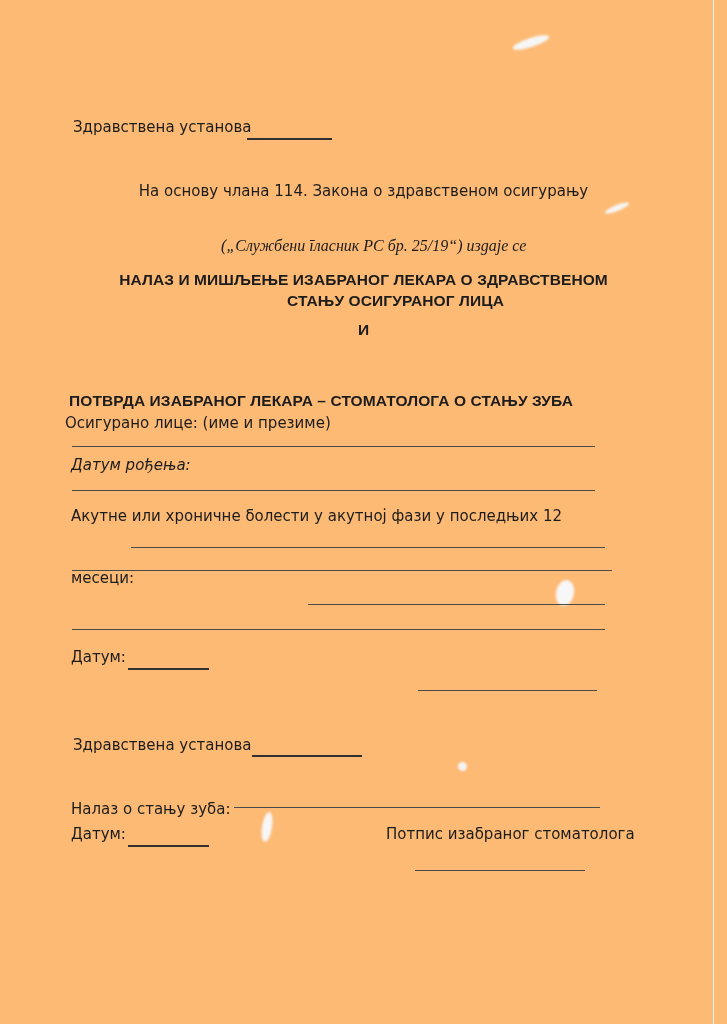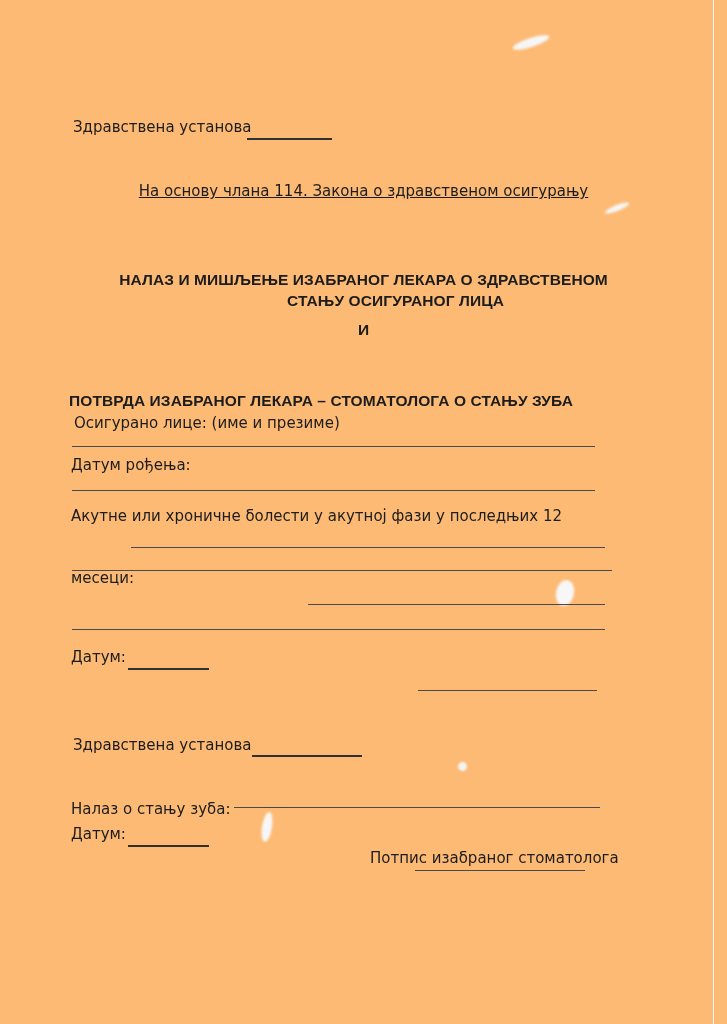--- a/index.html
+++ b/index.html
@@ -79,32 +79,35 @@
   <div class="scan-edge"></div>
   <div class="scan-smudge smudge-a"></div>
   <div class="scan-smudge smudge-b"></div>
   <div class="scan-smudge smudge-c"></div>
   <div class="scan-smudge smudge-d"></div>
   <div class="scan-smudge smudge-e"></div>
 
   <div class="txt body-text" style="left:73px; top:118px;">Здравствена установа</div>
   <div class="underscore" style="left:247px; top:138px; width:85px;"></div>
 
-  <div class="txt center-text" style="left:0; top:182px; width:727px;text-decoration:underline;">На основу члана 114. Закона о здравственом осигурању</div>
+  <div class="txt center-text" style="left:0; top:182px; width:727px;">На основу члана 114. Закона о здравственом осигурању</div>
 
+  <div class="txt" style="left:0; top:214px; width:727px; text-align:center;">
+    <span class="serif-ital">(„Службени гласник РС бр. 25/19“)</span><span class="serif-ital"> издаје се</span>
+  </div>
 
   <div class="txt title-text" style="left:0; top:270px; width:727px;">НАЛАЗ И МИШЉЕЊЕ ИЗАБРАНОГ ЛЕКАРА О ЗДРАВСТВЕНОМ</div>
   <div class="txt title-text" style="left:0; top:291px; width:727px;padding-left:32px;">СТАЊУ ОСИГУРАНОГ ЛИЦА</div>
   <div class="txt title-text" style="left:0; top:320px; width:727px;">И</div>
   <div class="txt title-text" style="left:0; top:351px; width:642px;margin-top:40px;">ПОТВРДА ИЗАБРАНОГ ЛЕКАРА – СТОМАТОЛОГА О СТАЊУ ЗУБА</div>
 
-  <div class="txt body-text" style="left:74px; top:414px;">Осигурано лице: (име и презиме)</div>
+  <div class="txt body-text" style="left:65px; top:414px;">Осигурано лице: (име и презиме)</div>
   <div class="rule" style="left:72px; top:446px; width:523px;"></div>
 
-  <div class="txt body-text" style="left:71px; top:456px;">Датум рођења:</div>
+  <div class="txt body-text" style="left:71px; top:456px;font-style:italic;">Датум рођења:</div>
   <div class="rule" style="left:72px; top:490px; width:523px;"></div>
 
   <div class="txt body-text" style="left:71px; top:507px;">Акутне или хроничне болести у акутној фази у последњих 12</div>
   <div class="txt body-text" style="left:71px; top:529px;margin-top:40px;">месеци:</div>
   <div class="rule" style="left:131px; top:547px; width:474px;"></div>
   <div class="rule" style="left:72px; top:570px; width:540px;"></div>
 
   <div class="rule" style="left:308px; top:604px; width:297px;"></div>
   <div class="rule" style="left:72px; top:629px; width:533px;"></div>
 
@@ -115,16 +118,16 @@
 
   <div class="txt body-text" style="left:73px; top:736px;">Здравствена установа</div>
   <div class="underscore" style="left:252px; top:755px; width:110px;"></div>
 
   <div class="txt body-text" style="left:71px; top:792px;margin-top:8px;">Налаз о стању зуба:</div>
   <div class="rule" style="left:234px; top:807px; width:366px;"></div>
 
   <div class="txt body-text" style="left:71px; top:825px;">Датум:</div>
   <div class="underscore" style="left:128px; top:845px; width:81px;"></div>
 
-  <div class="txt body-text" style="left:370px; top:825px;margin-top:24px;">Потпис изабраног стоматолога</div>
+  <div class="txt body-text" style="left:386px; top:825px;">Потпис изабраног стоматолога</div>
   <div class="rule" style="left:415px; top:870px; width:170px;"></div>
 
 </div>
 
 </body></html>

